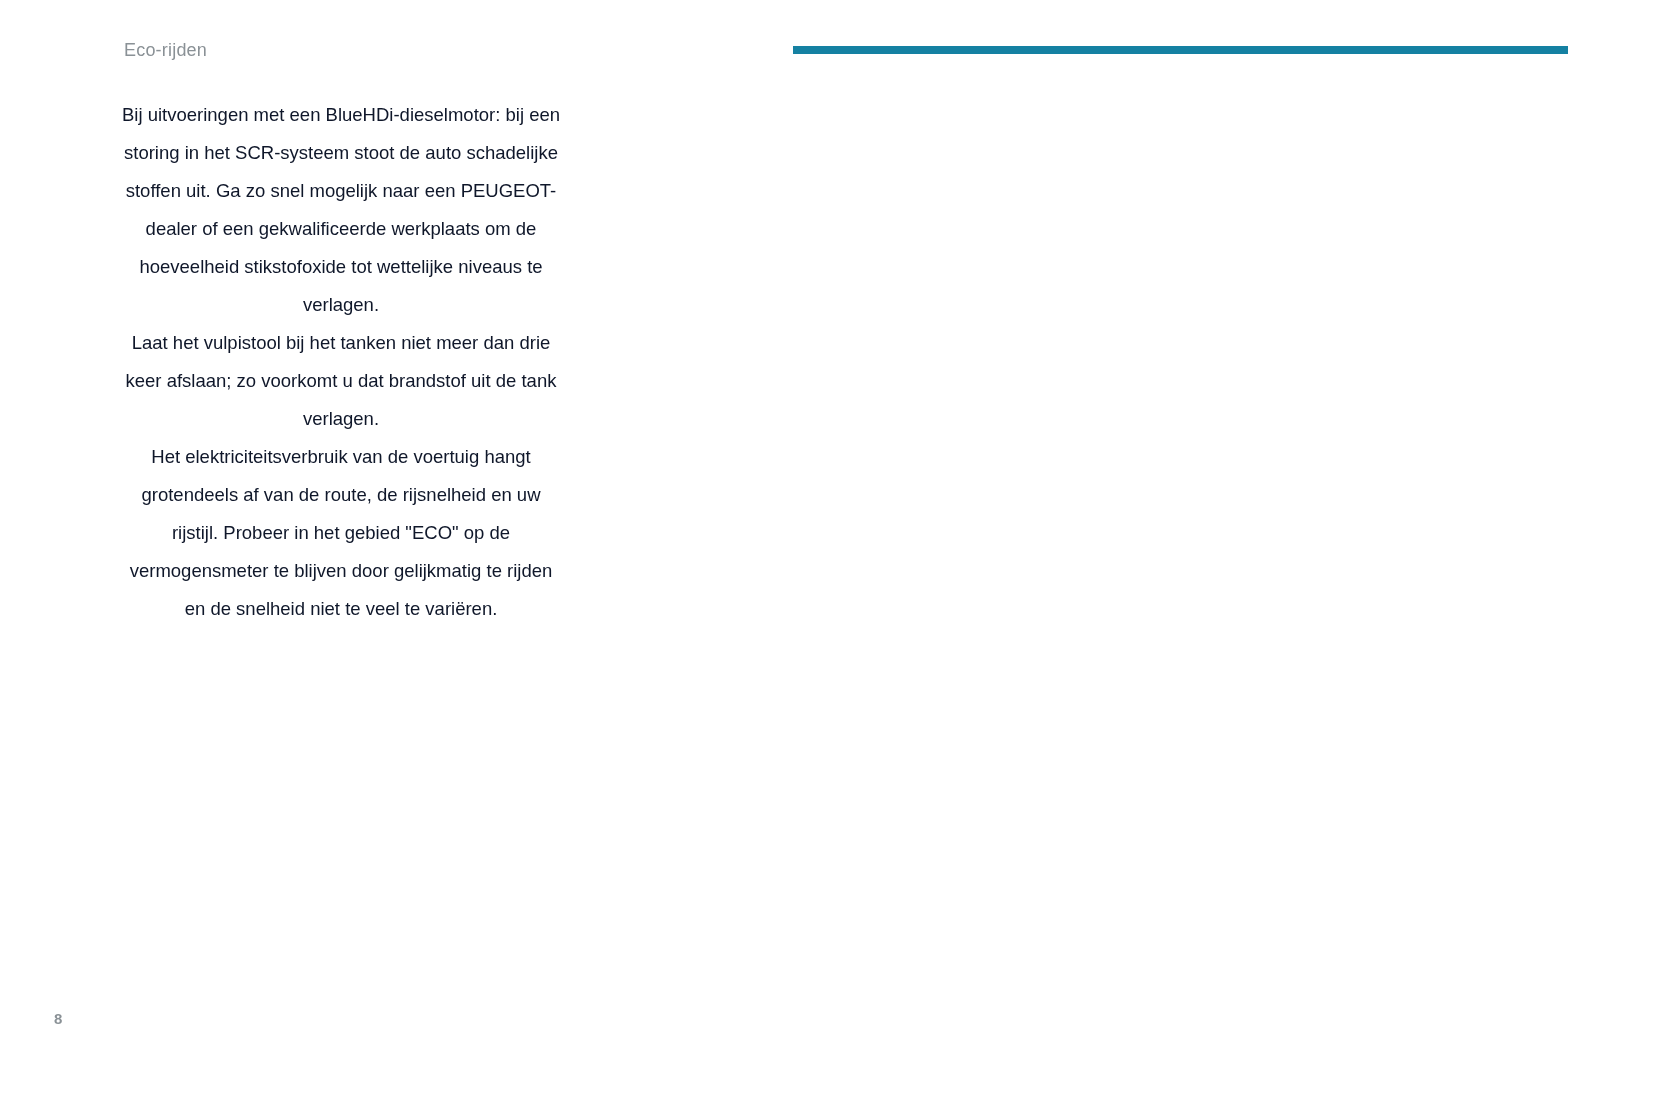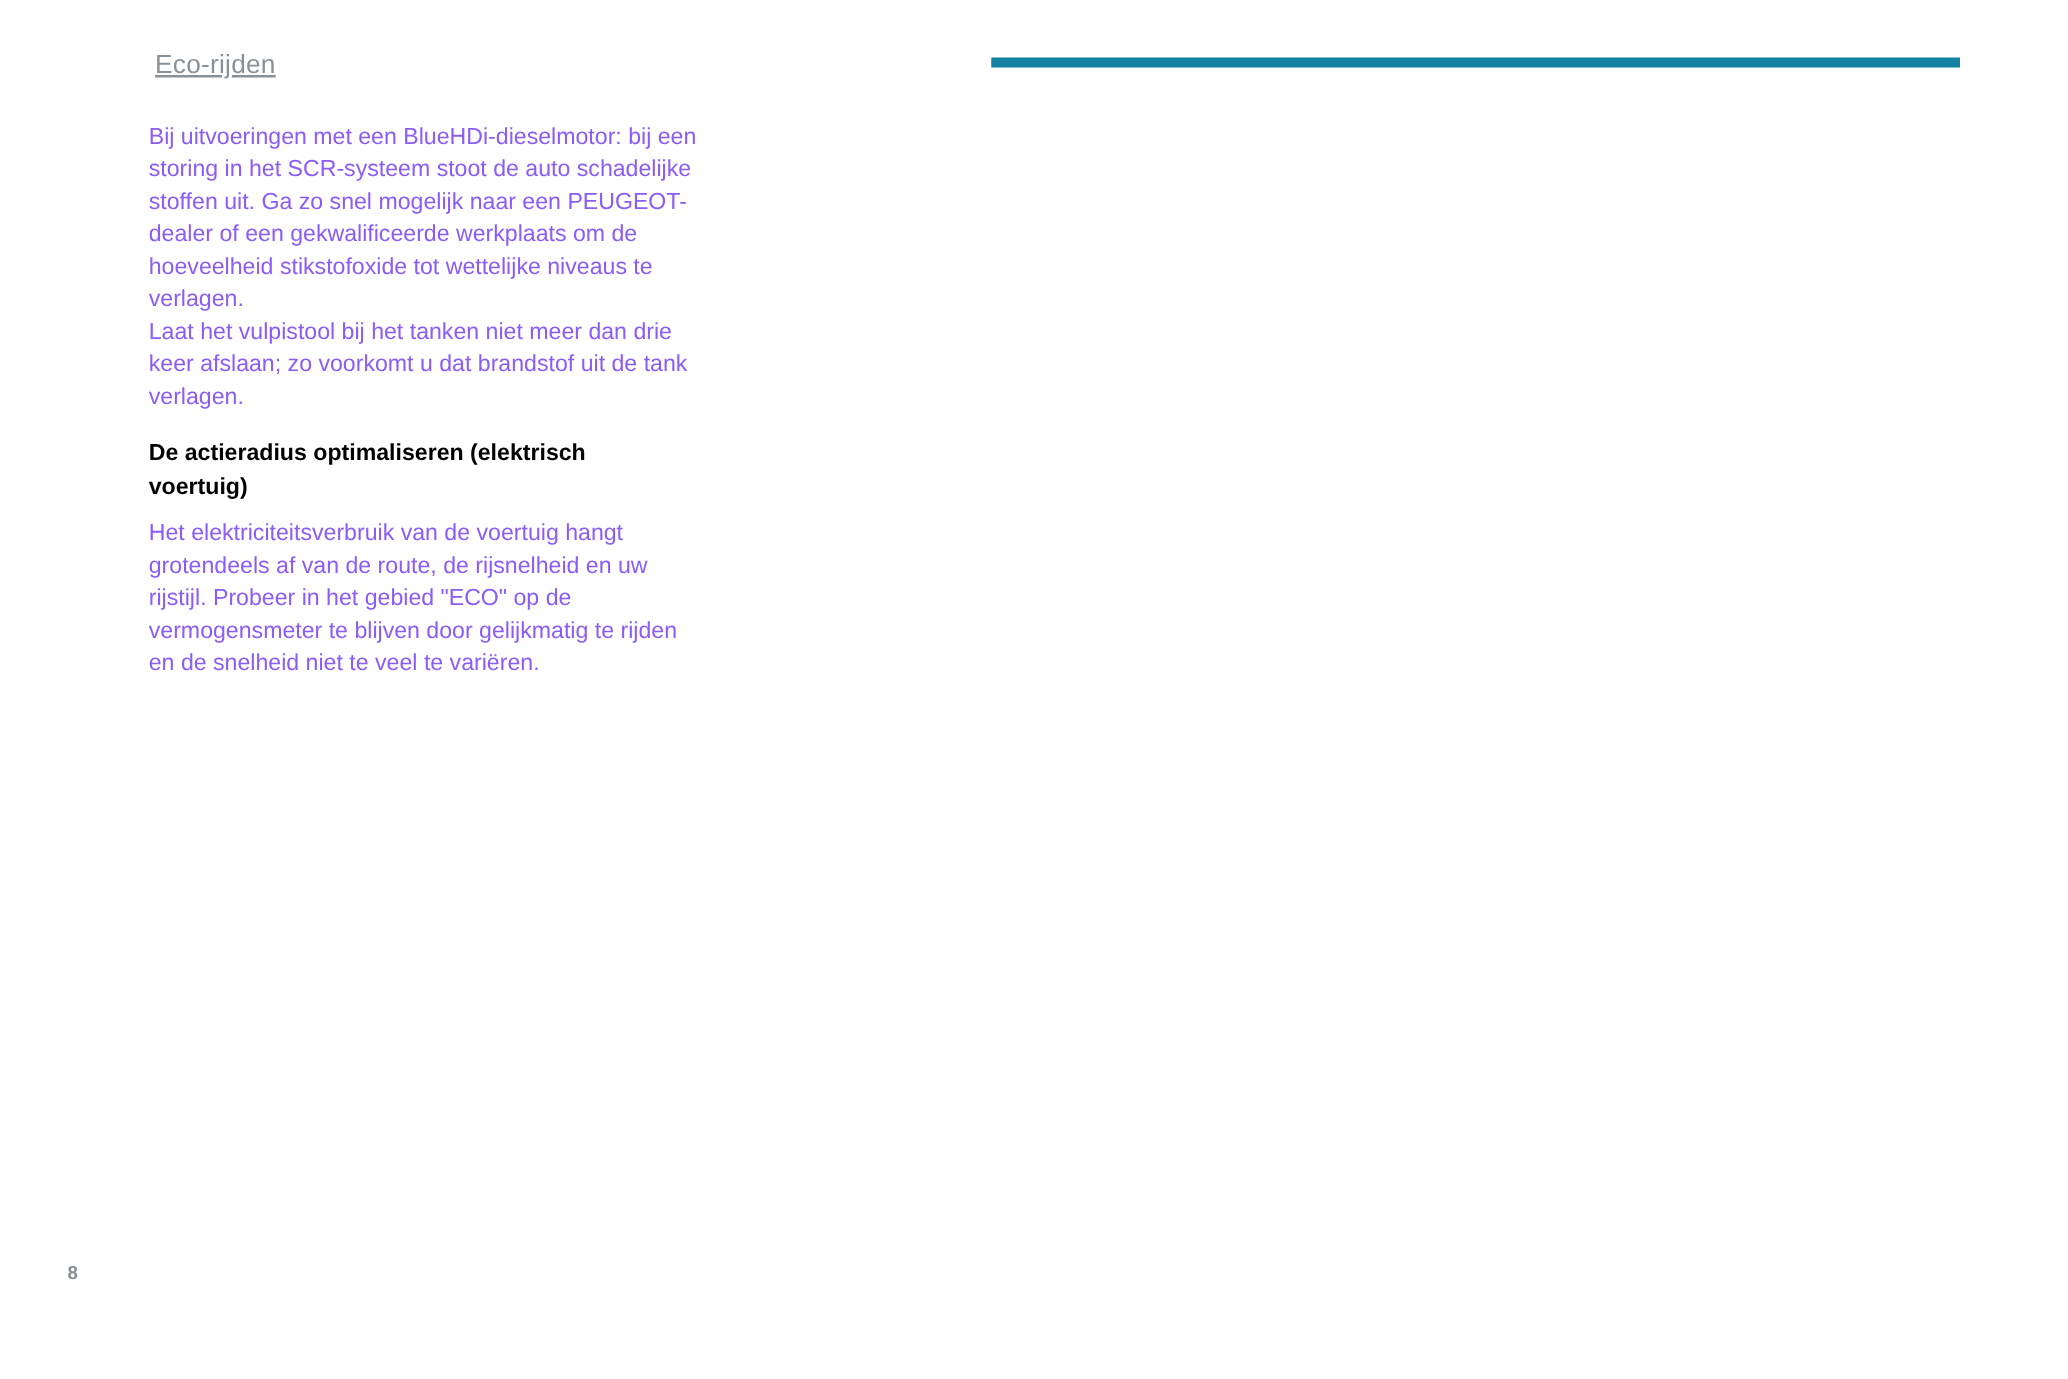--- a/index.html
+++ b/index.html
@@ -18,47 +18,46 @@
     position: absolute;
     inset: 0;
     background: #ffffff;
   }
 
   
   .header-label {
     position: absolute;
     left: 124px;
     top: 40px;
-    font-size: 21px;
+    font-size: 18px;
     color: #8a9196;
     letter-spacing: 0.2px;
-    text-decoration: underline;
   }
   .header-rule {
     position: absolute;
     left: 793px;
     top: 46px;
     width: 775px;
     height: 8px;
     background: #1581a2;
   }
 
   
   .column {
     position: absolute;
     left: 119px;
     top: 96px;
     width: 444px;
   }
   p.body-text {
     margin: 0;
     font-size: 18.5px;
-    line-height: 26px;
-    color: #8b5cf6;
-    text-align: left;
+    line-height: 38px;
+    color: #0f172a;
+    text-align: center;
   }
   p.body-text + p.body-text {
     margin-top: 0px;
   }
   h2.subhead {
     margin: 19px 0 11px 0;
     font-size: 18.5px;
     line-height: 26.6px;
     font-weight: bold;
     color: #000000;
@@ -87,21 +86,20 @@
 
   <div class="header-rule"></div>
 
   <div class="column">
 
     <p class="body-text">Bij uitvoeringen met een BlueHDi-dieselmotor: bij een storing in het SCR-systeem stoot de auto schadelijke stoffen uit. Ga zo snel mogelijk naar een PEUGEOT-dealer of een gekwalificeerde werkplaats om de hoeveelheid stikstofoxide tot wettelijke niveaus te verlagen.</p>
 
     <p class="body-text">Laat het vulpistool bij het tanken niet meer dan drie keer afslaan; zo voorkomt u dat brandstof uit de tank verlagen.</p>
 
 
-    <h2 class="subhead">De actieradius optimaliseren (elektrisch voertuig)</h2>
 
     <p class="body-text"><span>Het elektriciteitsverbruik van de voertuig hangt grotendeels af van de route, de rijsnelheid en uw rijstijl. Probeer in het gebied "</span><span class="bold">ECO</span><span>" op de vermogensmeter te blijven door gelijkmatig te rijden en de snelheid niet te veel te variëren.</span></p>
 
 
 
   </div>
 
   <div class="page-number">8</div>
 
 </div>

